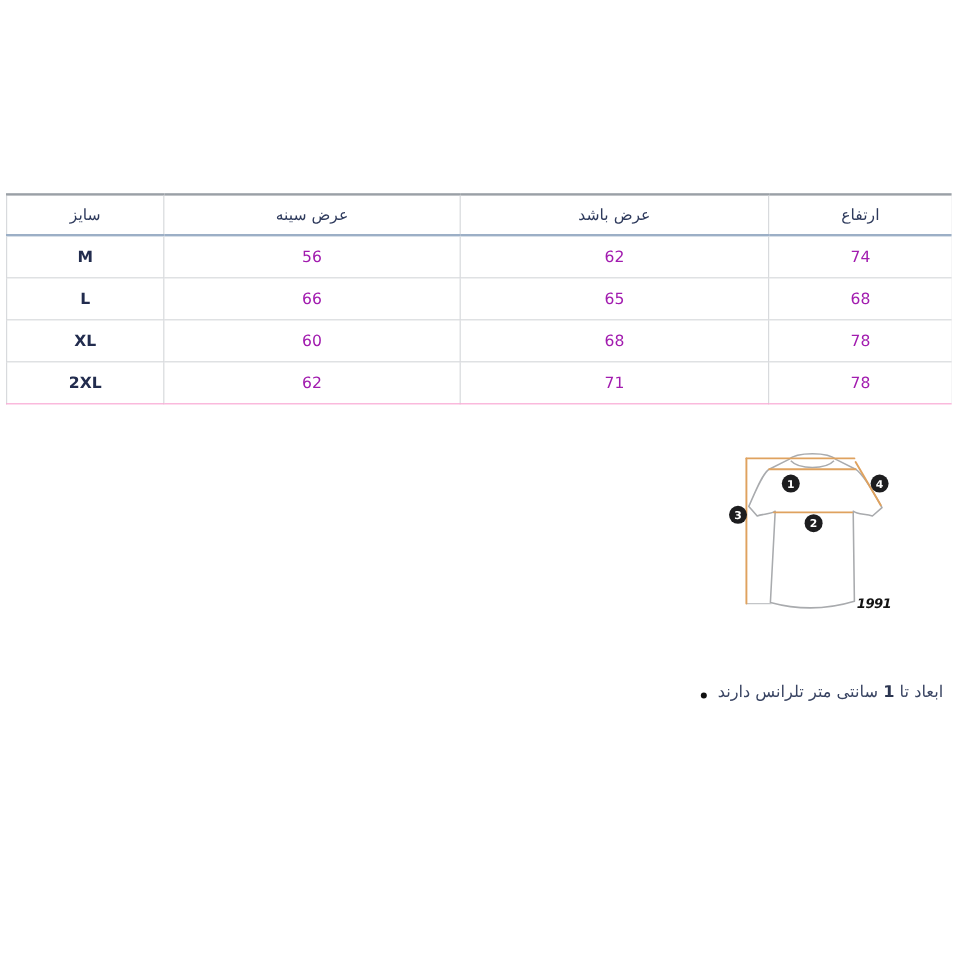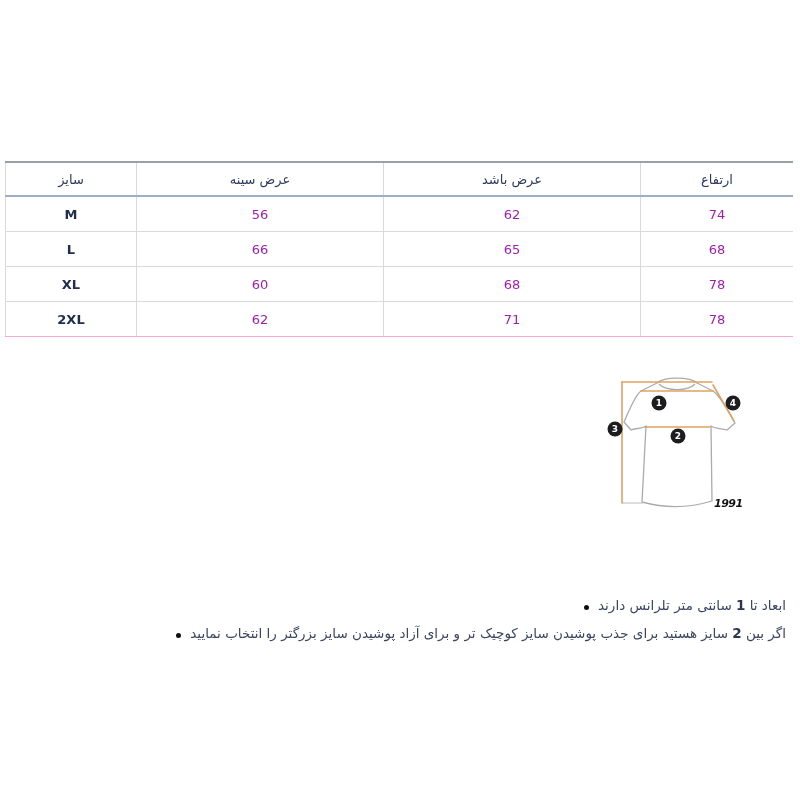--- a/index.html
+++ b/index.html
@@ -32,21 +32,21 @@
     border:1px solid #d8dadd;background:#fff;
   }
   table.size-table td.size-cell{font-weight:bold;color:#222c4e;}
   table.size-table tbody tr:last-child td{border-bottom:1px solid #f9a8d4;}
 
   
   .diagram{position:absolute;left:598px;top:372px;width:152px;height:142px;}
   .diagram svg{display:block;width:152px;height:142px;}
 
   
-  .notes{position:absolute;top:568px;right:7px;width:560px;margin-top:28px;}
+  .notes{position:absolute;top:568px;right:7px;width:560px;}
   .note{
     display:flex;justify-content:flex-end;align-items:center;
     height:18px;margin-bottom:10px;
   }
   .note .bullet{
     width:5px;height:5px;border-radius:50%;background:#101010;
     flex:0 0 auto;margin-right:9px;margin-top:5px;
   }
   .note .note-text{
     font-size:13.5px;color:#3a4563;line-height:18px;white-space:nowrap;
@@ -136,19 +136,15 @@
 
       <text x="116" y="135" font-family="DejaVu Sans, sans-serif" font-size="11" font-weight="bold" font-style="italic" fill="#141414" letter-spacing="-0.5">1991</text>
     </svg>
   </div>
 
   <div class="notes">
     <div class="note">
       <span class="bullet"></span>
       <span class="note-text" dir="rtl">ابعاد تا <b>1</b> سانتی متر تلرانس دارند</span>
     </div>
-    <div class="note">
-      <span class="bullet"></span>
-      <span class="note-text" dir="rtl">اگر بین <b>2</b> سایز هستید برای جذب پوشیدن سایز کوچیک تر و برای آزاد پوشیدن سایز بزرگتر را انتخاب نمایید</span>
-    </div>
   </div>
 
 </div>
 
 </body></html>

